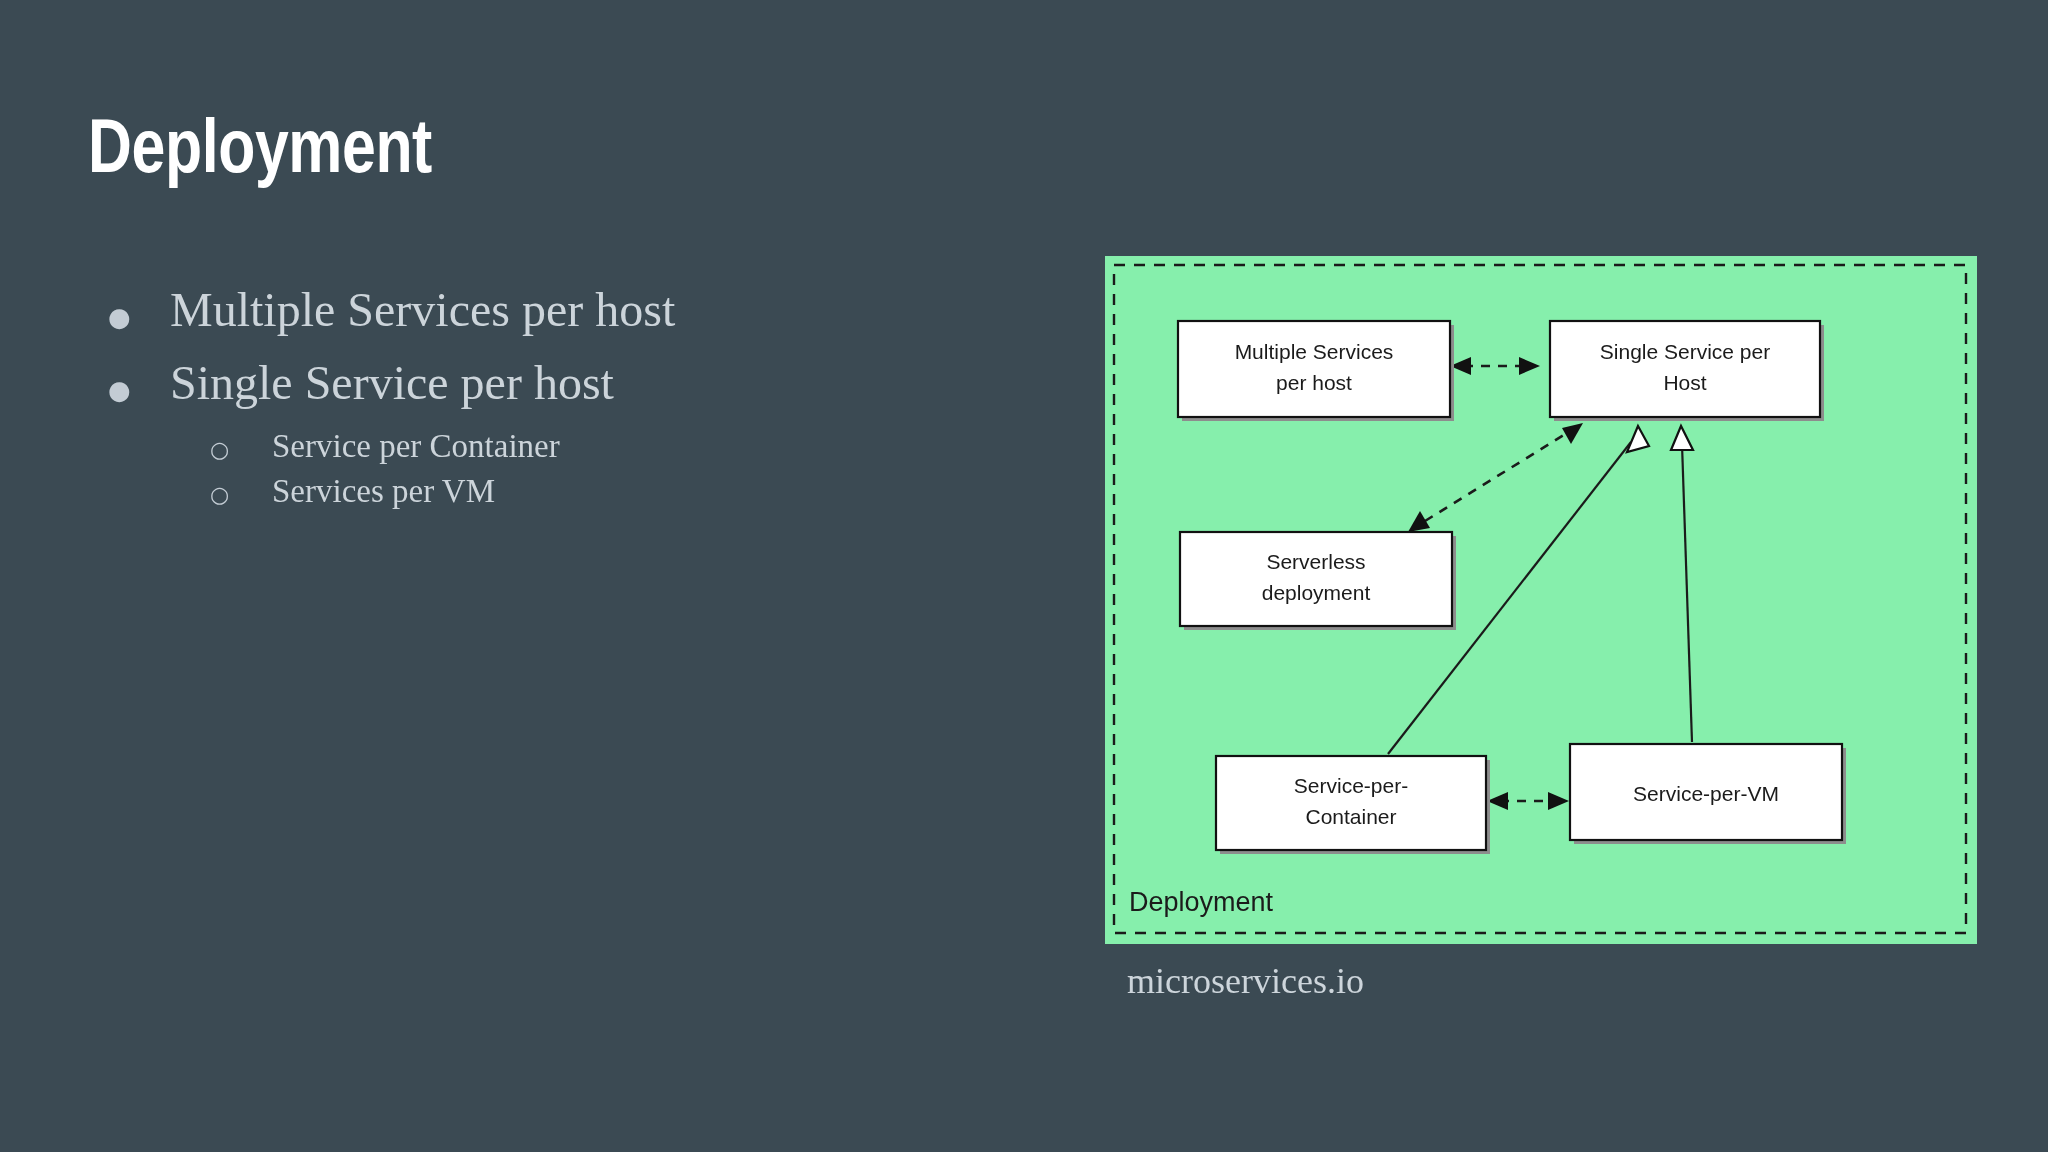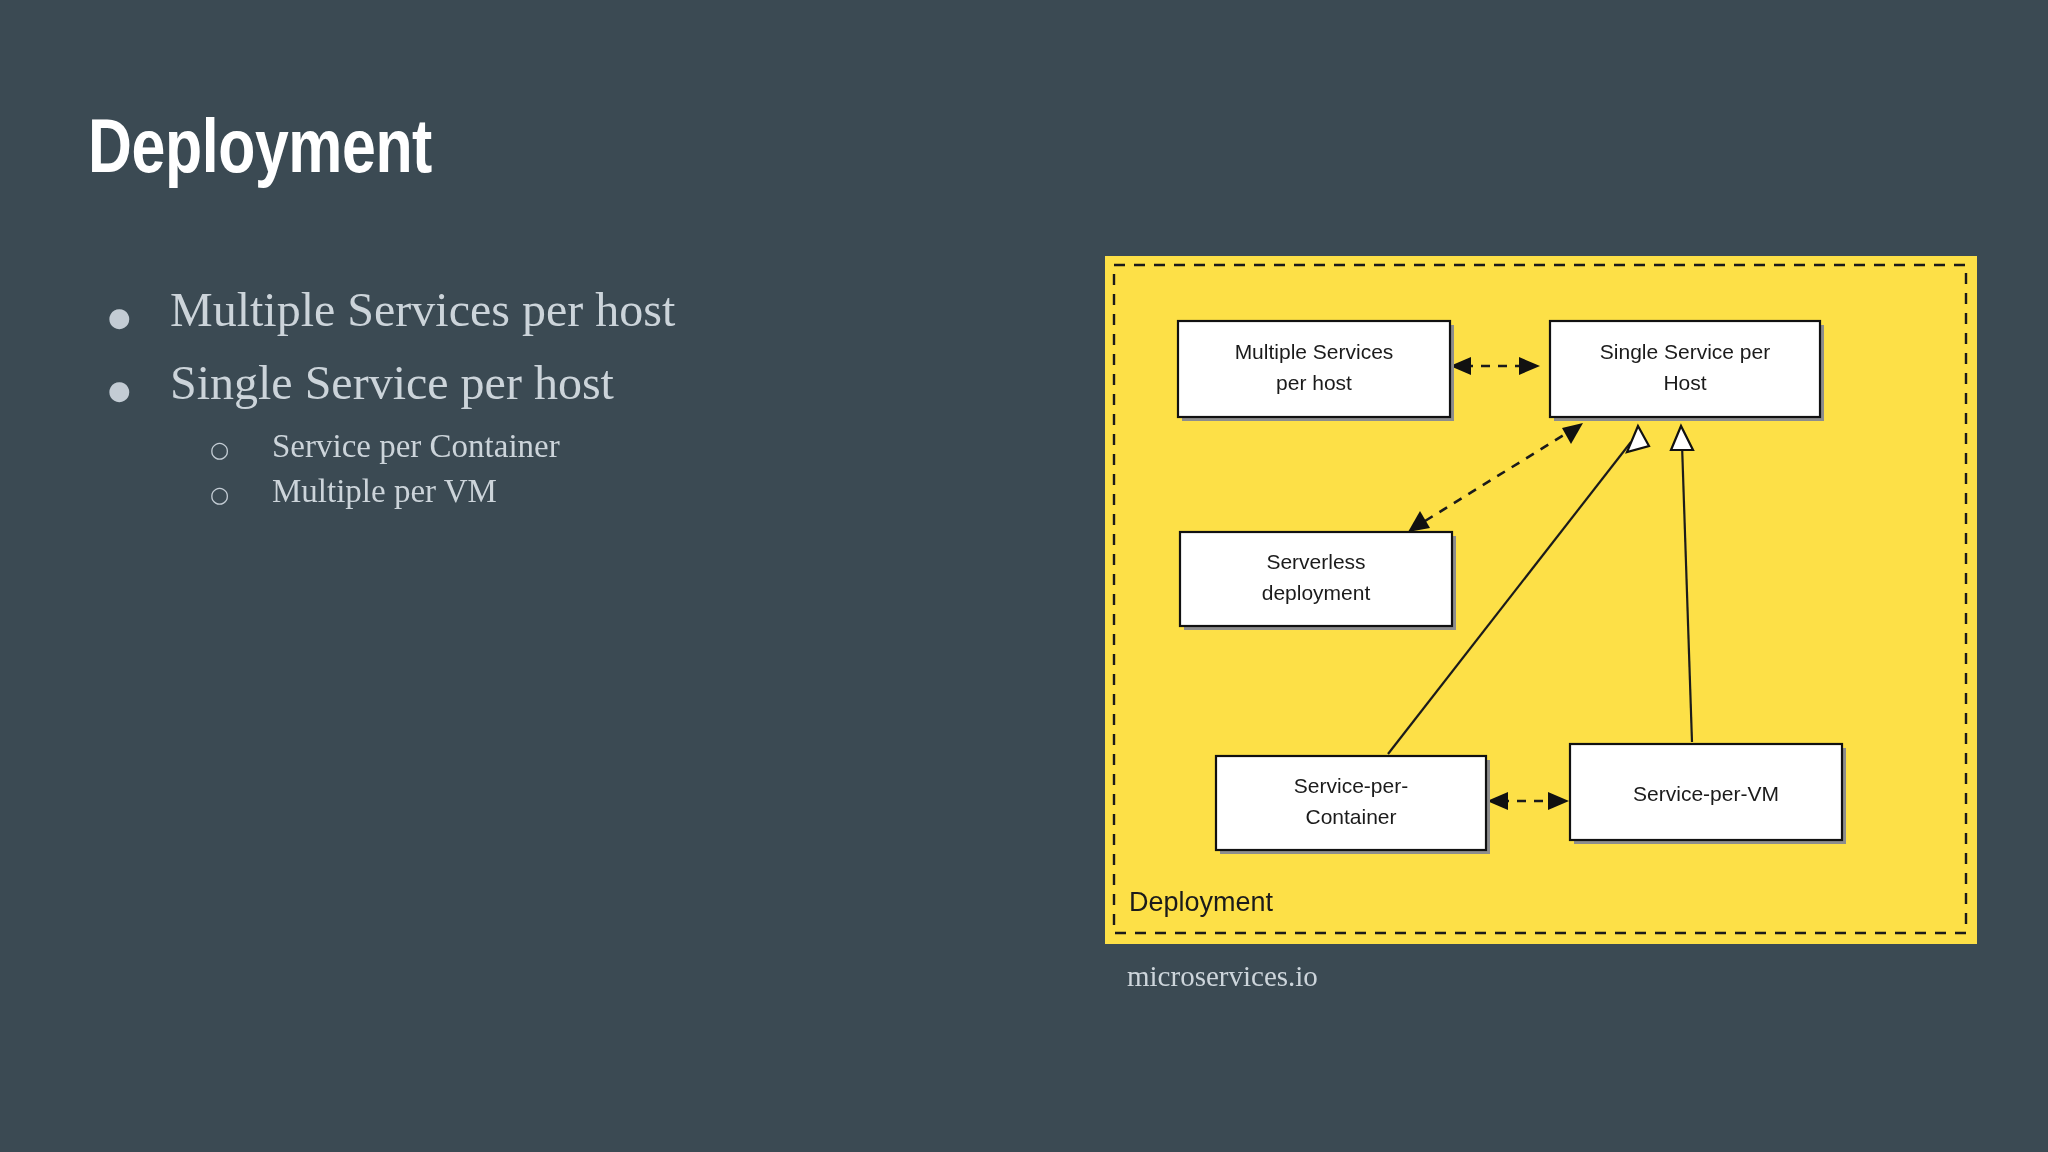--- a/index.html
+++ b/index.html
@@ -73,31 +73,31 @@
   .l1 .btxt { font-size: 48px; line-height: 1.18; }
   .l2 .btxt { font-size: 33px; line-height: 1.2; text-align: right; }
 
   
   .figure {
     position: absolute;
     left: 1105px;
     top: 256px;
     width: 872px;
     height: 688px;
-    background: #fde047;
+    background: #86efac;
     box-sizing: border-box;
   }
   .figure svg { display: block; }
 
   .caption {
     position: absolute;
     left: 1127px;
     top: 960px;
     font-family: "Liberation Serif", "DejaVu Serif", serif;
-    font-size: 29px;
+    font-size: 36px;
     color: #cdd5db;
     white-space: nowrap;
   }
 
   
   .nodelabel {
     font-family: "Liberation Sans", sans-serif;
     font-size: 21px;
     fill: #1b1b1b;
     text-anchor: middle;
@@ -152,21 +152,21 @@
       <span class="btxt">Single Service per host</span>
     </div>
 
     <div class="bullet-row l2">
       <span class="marker circ">○</span>
       <span class="btxt">Service per Container</span>
     </div>
 
     <div class="bullet-row l2">
       <span class="marker circ">○</span>
-      <span class="btxt">Multiple per VM</span>
+      <span class="btxt">Services per VM</span>
     </div>
 
   </div>
 
   <div class="figure">
     <svg width="872" height="688" viewBox="0 0 872 688" xmlns="http://www.w3.org/2000/svg">
 
       
       <rect class="frame" x="9" y="9" width="852" height="668"></rect>
 

